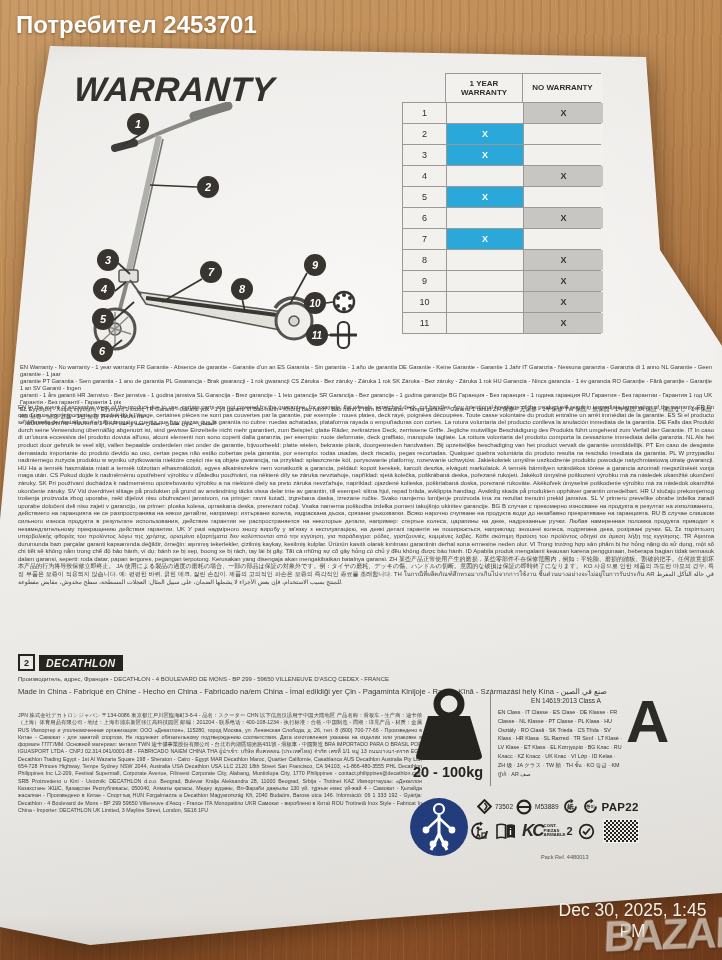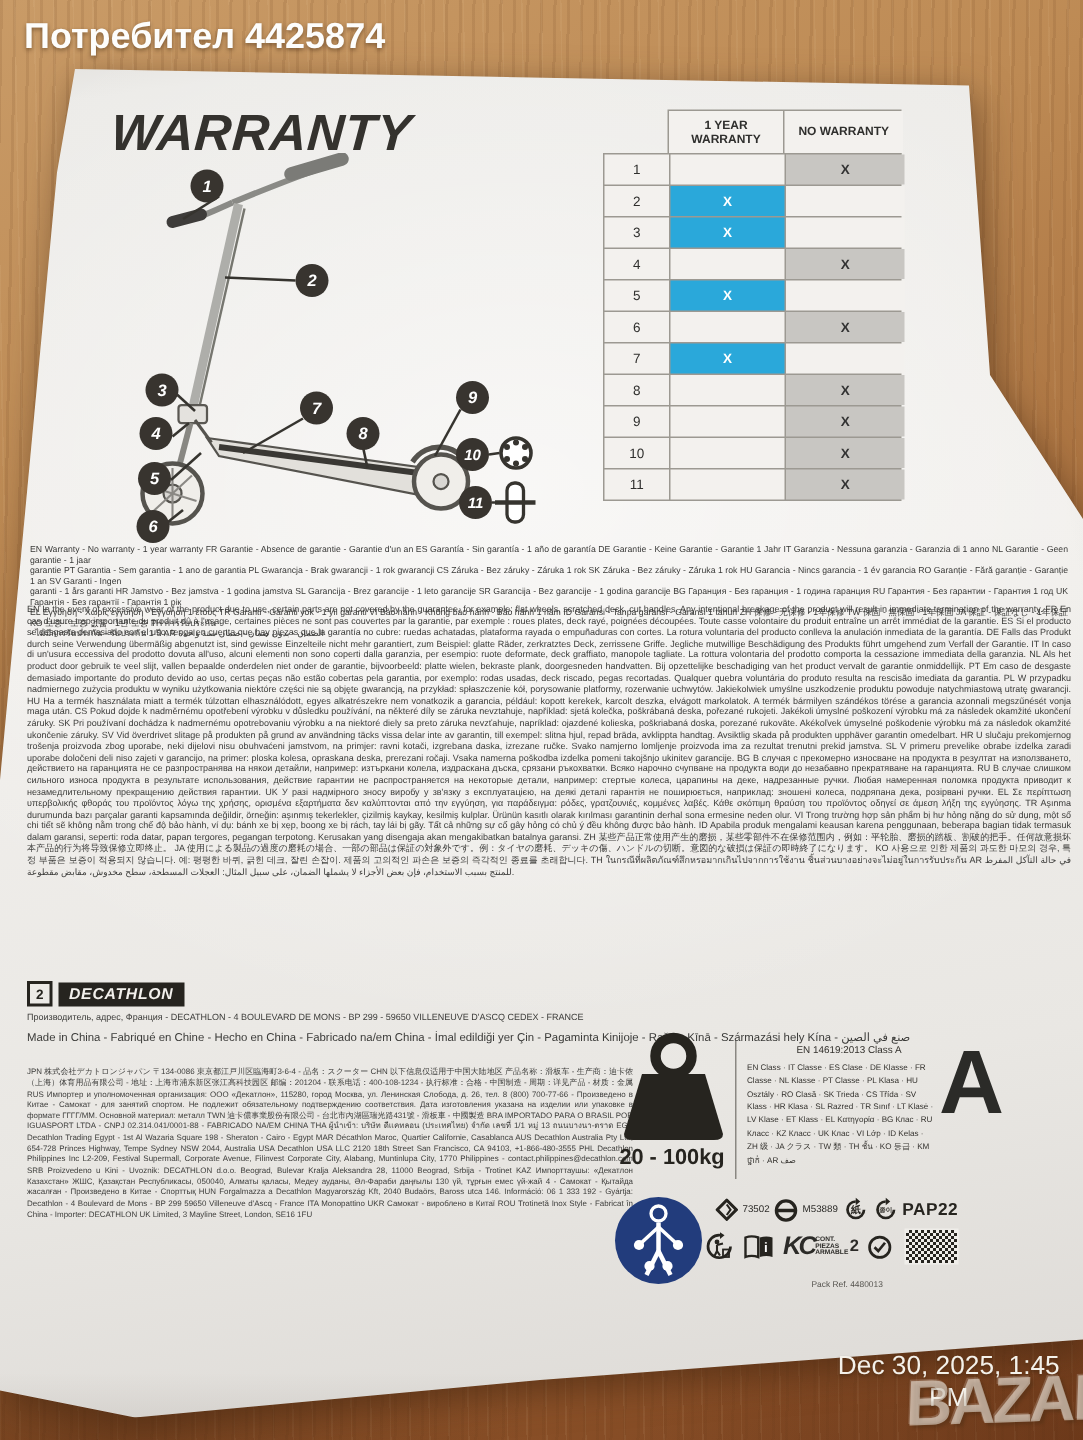--- a/index.html
+++ b/index.html
@@ -322,17 +322,17 @@
             <path d="M5,8.5 L7.5,11 L12,5.5" fill="none" stroke="#26241f" stroke-width="1.8"></path>
           </svg>
         <div class="dmx"></div>
       </div>
       <div class="abs packref">Pack Ref. 4480013</div>
 
       <div class="paper-shade"></div>
     </div>
   </div>
 
-  <div class="abs user">Потребител 4425874</div>
+  <div class="abs user">Потребител 2453701</div>
   <div class="abs dt">Dec 30, 2025, 1:45 PM</div>
   <div class="abs wm">BAZAR</div>
 
 </div>
 
 </body></html>

